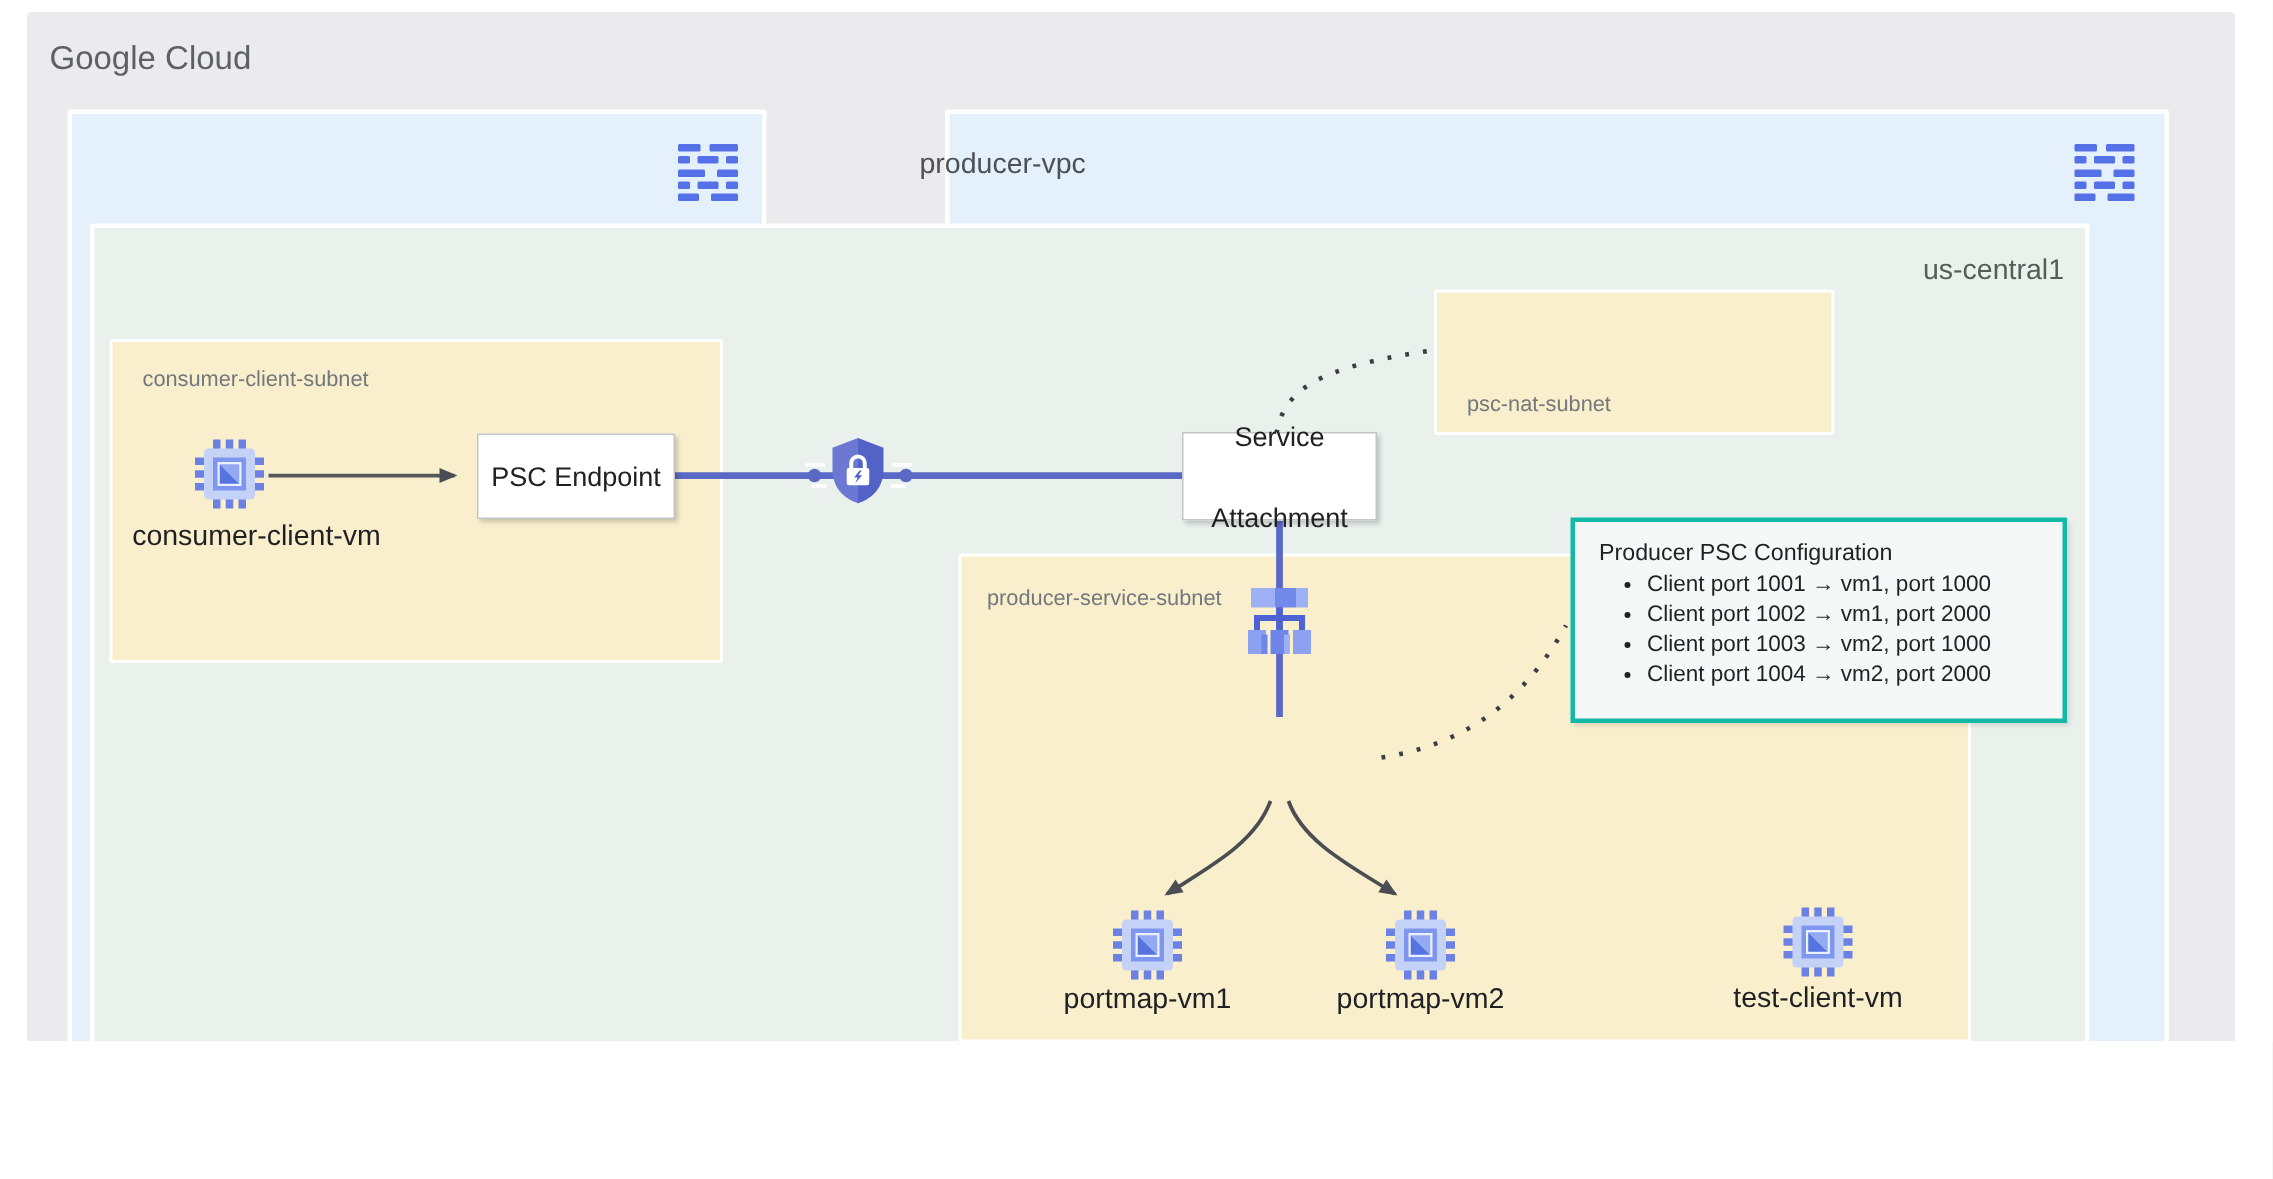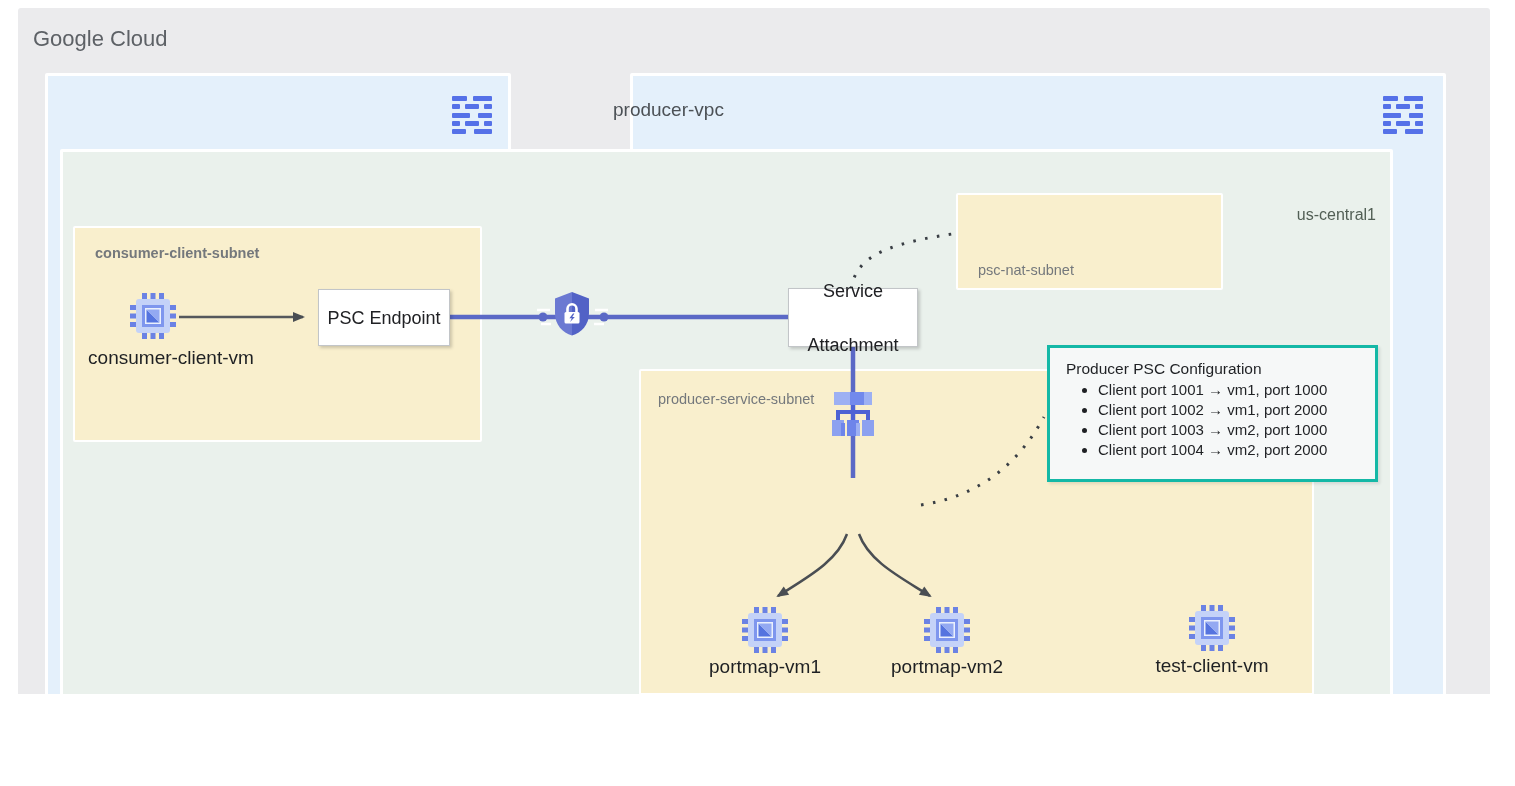--- a/index.html
+++ b/index.html
@@ -7,21 +7,21 @@
           font-family:"Liberation Sans",sans-serif;-webkit-font-smoothing:antialiased;}
   .abs{position:absolute;}
   .panel{left:18px;top:8px;width:1472px;height:755px;background:#ebebed;border-radius:3px;}
   .gc-title{left:33px;top:26px;font-size:22px;color:#5d6166;}
   .frame{border:3px solid #ffffff;box-sizing:border-box;border-radius:2px;}
   .vpc{background:#e4f0fb;}
   .vpc-consumer{left:45px;top:73px;width:466px;height:665px;}
   .vpc-producer{left:630px;top:73px;width:816px;height:665px;}
   .vpc-label{font-size:19px;color:#4c5156;}
   .region{left:60px;top:149px;width:1333px;height:562px;background:#eaf1ec;}
-  .region-label{left:1156px;top:170px;width:220px;text-align:right;font-size:16px;color:#525f55;margin-top:36px;}
+  .region-label{left:1156px;top:170px;width:220px;text-align:right;font-size:19px;color:#525f55;}
   .subnet{background:#f9efcd;border:2.5px solid #ffffff;box-sizing:border-box;border-radius:2px;}
   .subnet-label{font-size:14.5px;color:#74787c;}
   .sn-consumer{left:73px;top:226px;width:409px;height:216px;}
   .sn-nat{left:956px;top:193px;width:267px;height:97px;}
   .sn-producer{left:639px;top:369px;width:675px;height:326px;}
   .node{background:#ffffff;border:1.5px solid #c2c5c8;box-sizing:border-box;
         box-shadow:2px 2px 3px rgba(0,0,0,.18);display:flex;flex-direction:column;
         align-items:center;justify-content:center;font-size:18px;color:#202124;line-height:26px;}
   .n-psc{left:318px;top:289px;width:132px;height:57px;}
   .n-sa{left:788px;top:288px;width:130px;height:59px;gap:28px;}
@@ -149,21 +149,21 @@
     <div class="r">
         <span class="d" style="width:14px"></span>
         <span class="d" style="width:18px"></span>
       </div>
   </div>
 
   <div class="abs frame region"></div>
   <div class="abs region-label">us-central1</div>
 
   <div class="abs subnet sn-consumer"></div>
-  <div class="abs subnet-label" style="left:95px;top:245px;font-weight:bold;">consumer-client-subnet</div>
+  <div class="abs subnet-label" style="left:95px;top:245px;">consumer-client-subnet</div>
   <div class="abs subnet sn-nat"></div>
   <div class="abs subnet-label" style="left:978px;top:216px;margin-top:46px;">psc-nat-subnet</div>
   <div class="abs subnet sn-producer"></div>
   <div class="abs subnet-label" style="left:658px;top:391px;">producer-service-subnet</div>
 
   <svg class="abs lay" width="1515" height="786">
     <defs>
       <marker id="arr" viewBox="0 0 14 12" markerUnits="userSpaceOnUse" markerWidth="14" markerHeight="12" refX="11" refY="6" orient="auto">
         <path d="M1,1 L13,6 L1,11 Z" fill="#4a4e53"></path>
       </marker>

